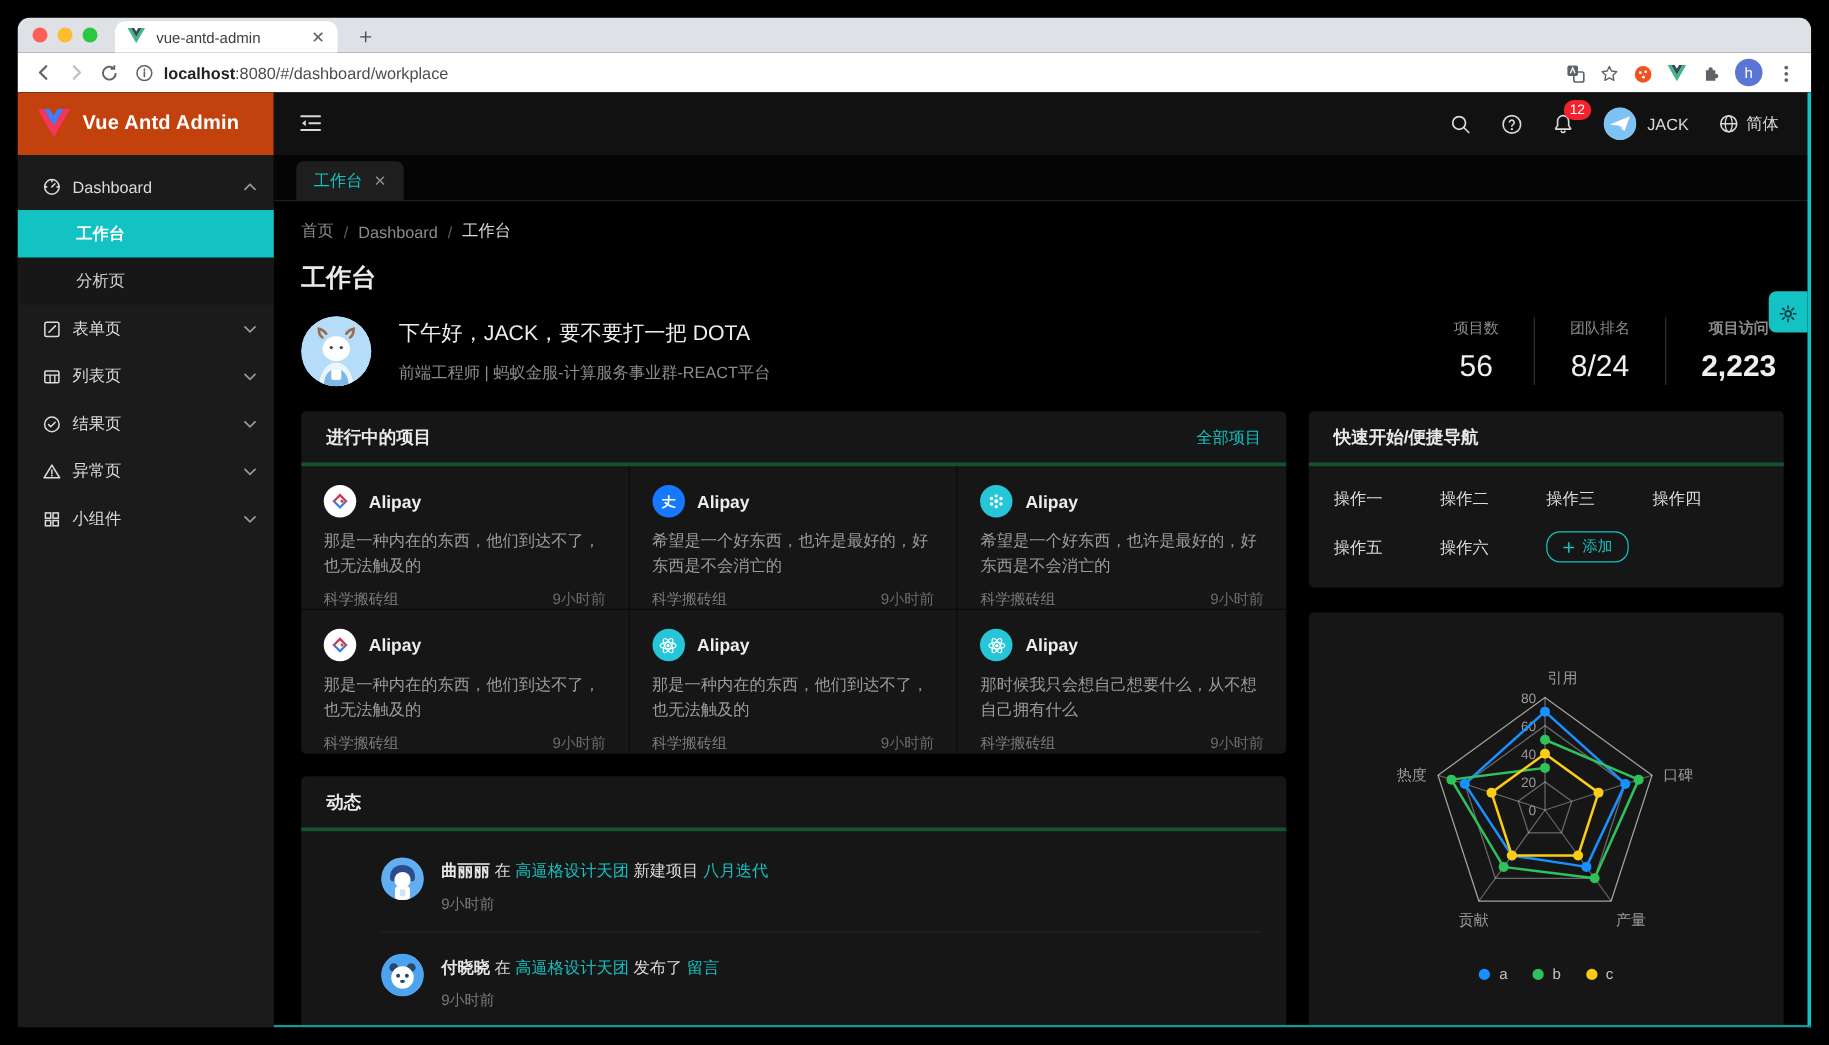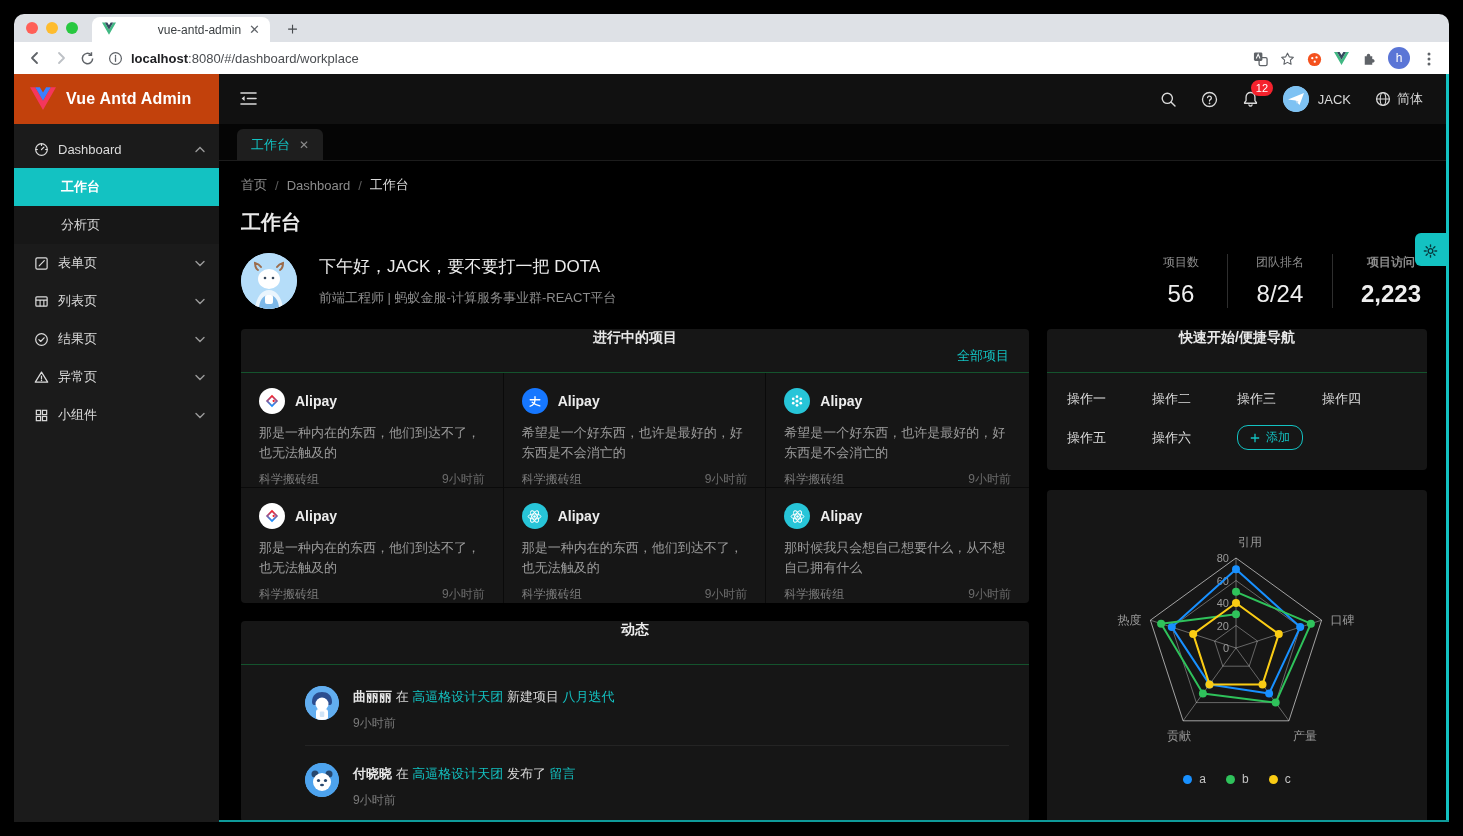--- a/index.html
+++ b/index.html
@@ -7,21 +7,21 @@
     font-family:"Liberation Sans","DejaVu Sans",sans-serif; }
   .window { position:absolute; left:14px; top:14px; width:1435px; height:808px;
     border-radius:10px 10px 0 0; overflow:hidden; background:#000; }
 
   
   .tabstrip { height:28px; background:#dee1e6; display:flex; align-items:flex-end; }
   .traffic { display:flex; gap:8px; align-items:center; height:28px; padding:0 14px 0 12px; }
   .tl { width:12px; height:12px; border-radius:50%; }
   .tl.red{background:#ff5f57}.tl.yellow{background:#febc2e}.tl.green{background:#28c840}
   .chrome-tab { height:25px; width:178px; background:#fff; border-radius:8px 8px 0 0;
-    display:flex; align-items:center; gap:8px; padding:0 10px;text-align:right; }
+    display:flex; align-items:center; gap:8px; padding:0 10px; }
   .chrome-tab .title { flex:1; font-size:12px; color:#3c4043; white-space:nowrap; overflow:hidden; }
   .tab-x { color:#5f6368; font-size:13px; line-height:1; }
   .newtab { margin-left:14px; color:#474b4f; font-size:17px; height:28px; display:flex; align-items:center; }
   .toolbar { height:32px; background:#fff; display:flex; align-items:center; padding:0 8px; }
   .navbtn { width:26px; height:26px; display:flex; align-items:center; justify-content:center; }
   .urlzone { display:flex; align-items:center; gap:8px; margin-left:8px; flex:1; }
   .url { font-size:13px; color:#202124; }
   .url .rest { color:#4a4d51; }
   .tools-right { display:flex; align-items:center; gap:12px; padding-right:4px; }
   .pavatar { width:22px; height:22px; border-radius:50%; background:#5a75d6; color:#fff;
@@ -79,21 +79,21 @@
   .stat + .stat { border-left:1px solid #2e2e2e; }
   .stat:last-child { padding-right:6px;font-weight:bold; }
   .stat-label { font-size:12px; color:#8c8c8c; margin-bottom:9px; }
   .stat-value { font-size:24px; color:#efefef; }
 
   .grid { display:flex; gap:18px; }
   .col-left { width:788px; flex-shrink:0; display:flex; flex-direction:column; gap:18px; }
   .col-right { flex:1; display:flex; flex-direction:column; gap:20px; min-width:0; }
   .card { background:#161616; border-radius:4px; }
   .card-head { height:44px; display:flex; align-items:center; padding:0 20px;
-    border-bottom:1px solid #14532d; font-size:14px; font-weight:700; color:#e9e9e9;flex-direction:column; }
+    border-bottom:3px solid #14532d; font-size:14px; font-weight:700; color:#e9e9e9; }
   .card-extra { margin-left:auto; font-size:13px; color:#13c2c2; font-weight:400; cursor:pointer; }
 
   .proj-grid { display:grid; grid-template-columns:1fr 1fr 1fr; }
   .proj-cell { padding:15px 18px 10px; height:115px; border-right:1px solid #0a0a0a;
     border-bottom:1px solid #0a0a0a; cursor:pointer; }
   .proj-cell:nth-child(3n) { border-right:none; }
   .proj-cell:nth-child(n+4) { border-bottom:none; }
   .proj-top { display:flex; align-items:center; gap:10px; margin-bottom:9px; }
   .proj-icon { width:26px; height:26px; border-radius:50%; display:flex; align-items:center; justify-content:center; flex-shrink:0; }
   .proj-icon.white { background:#fff; }

